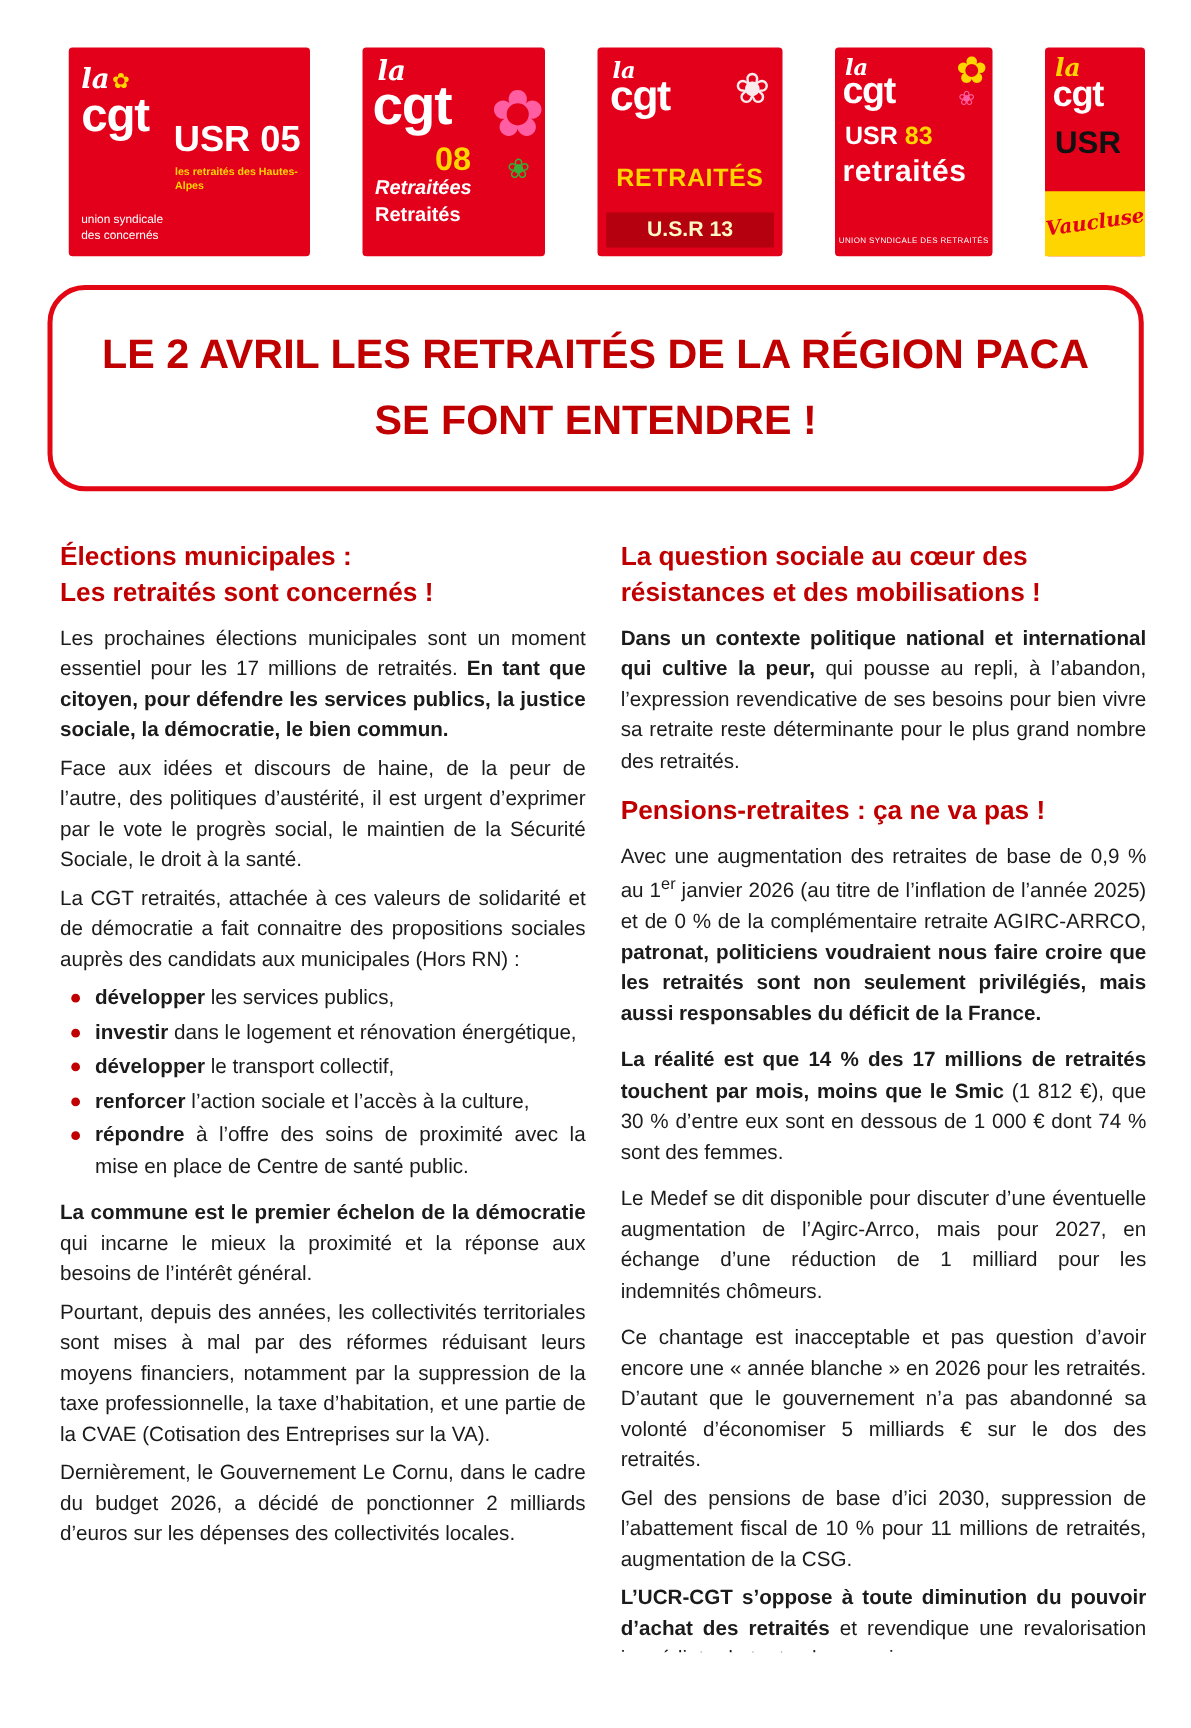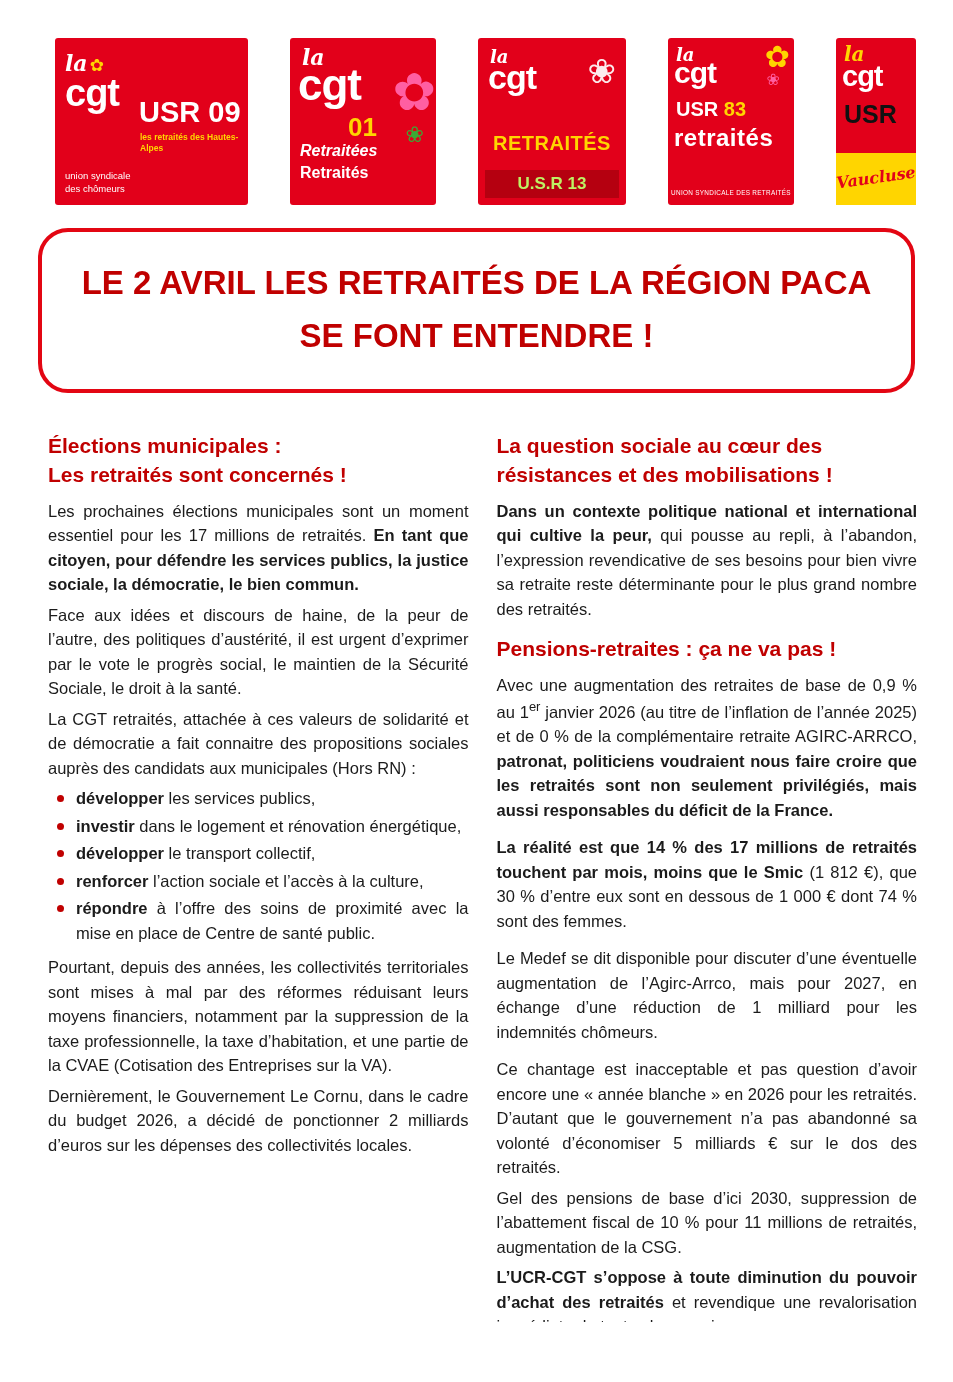--- a/index.html
+++ b/index.html
@@ -38,21 +38,21 @@
   .b2-l1 { position:absolute; top:104px; left:10px; font-size:16px; font-weight:bold;font-style:italic; }
   .b2-l2 { position:absolute; top:126px; left:10px; font-size:16px; font-weight:bold; }
   .b2-flower { position:absolute; top:28px; right:0px; font-size:52px; color:#ff5fa2; }
   .b2-flower2 { position:absolute; top:86px; right:12px; font-size:22px; color:#3aaa35; }
 
   
   .b3-la { position:absolute; top:8px; left:12px; font-size:18px; }
   .b3-cgt { position:absolute; top:20px; left:10px; font-size:34px; font-weight:bold; letter-spacing:-1px; }
   .b3-flower { position:absolute; top:16px; right:10px; font-size:34px; color:#ffffff; opacity:0.92; }
   .b3-ret { position:absolute; top:94px; left:0; width:100%; text-align:center; color:#ffd500; font-weight:bold; font-size:20px; letter-spacing:0.5px; }
-  .b3-band { position:absolute; bottom:7px; left:7px; right:7px; background:#b50010; color:#bef264; font-weight:bold; font-size:17px; text-align:center; padding:4px 0; }
+  .b3-band { position:absolute; bottom:7px; left:7px; right:7px; background:#b50010; color:#fef9c3; font-weight:bold; font-size:17px; text-align:center; padding:4px 0; }
 
   
   .b4-la { position:absolute; top:6px; left:8px; font-size:18px; }
   .b4-cgt { position:absolute; top:18px; left:6px; font-size:30px; font-weight:bold; letter-spacing:-1px; }
   .b4-flower { position:absolute; top:4px; right:4px; font-size:30px; color:#ffd500; }
   .b4-flower2 { position:absolute; top:34px; right:14px; font-size:16px; color:#ff5fa2; }
   .b4-usr { position:absolute; top:60px; left:8px; font-size:20px; font-weight:bold; }
   .b4-num { color:#ffd500; font-size:20px; }
   .b4-ret { position:absolute; top:86px; left:6px; font-size:24px; font-weight:bold; letter-spacing:0.5px; }
   .b4-footer { position:absolute; bottom:9px; left:0; width:100%; text-align:center; font-size:6.4px; letter-spacing:0.3px; text-transform:uppercase; }
@@ -95,34 +95,34 @@
 
 <div class="page">
 
   <div class="logos-row">
 
     <div class="badge badge1">
       <div class="b1-mark">
         <span class="la-script b1-la">la</span><span class="flower b1-flower">✿</span>
         <div class="b1-cgt">cgt</div>
       </div>
-      <div class="b1-usr">USR 09</div>
+      <div class="b1-usr">USR 05</div>
       <div class="b1-sub">les retraités des Hautes-Alpes</div>
       <div class="b1-footer">
         <div>union syndicale</div>
-        <div>des chômeurs</div>
+        <div>des concernés</div>
       </div>
     </div>
 
     <div class="badge badge2">
       <span class="la-script b2-la">la</span>
       <div class="b2-cgt">cgt</div>
       <span class="flower b2-flower">✿</span>
       <span class="flower b2-flower2">❀</span>
-      <div class="b2-num">01</div>
+      <div class="b2-num">08</div>
       <div class="b2-l1">Retraitées</div>
       <div class="b2-l2">Retraités</div>
     </div>
 
     <div class="badge badge3">
       <span class="la-script b3-la">la</span>
       <div class="b3-cgt">cgt</div>
       <span class="flower b3-flower">❀</span>
       <div class="b3-ret">RETRAITÉS</div>
       <div class="b3-band">U.S.R 13</div>
@@ -167,20 +167,21 @@
       <p class="para"><span>Les prochaines élections municipales sont un moment essentiel pour les 17 millions de retraités. </span><span class="b">En tant que citoyen, pour défendre les services publics, la justice sociale, la démocratie, le bien commun.</span></p>
       <p class="para"><span>Face aux idées et discours de haine, de la peur de l’autre, des politiques d’austérité, il est urgent d’exprimer par le vote le progrès social, le maintien de la Sécurité Sociale, le droit à la santé.</span></p>
       <p class="para"><span>La CGT retraités, attachée à ces valeurs de solidarité et de démocratie a fait connaitre des propositions sociales auprès des candidats aux municipales (Hors RN) :</span></p>
       <ul class="bullets">
         <li><span class="b">développer</span><span> les services publics,</span></li>
         <li><span class="b">investir</span><span> dans le logement et rénovation énergétique,</span></li>
         <li><span class="b">développer</span><span> le transport collectif,</span></li>
         <li><span class="b">renforcer</span><span> l’action sociale et l’accès à la culture,</span></li>
         <li><span class="b">répondre</span><span> à l’offre des soins de proximité avec la mise en place de Centre de santé public.</span></li>
       </ul>
+      <p class="para gap-top"><span class="b">La commune est le premier échelon de la démocratie</span><span> qui incarne le mieux la proximité et la réponse aux besoins de l’intérêt général.</span></p>
       <p class="para"><span>Pourtant, depuis des années, les collectivités territoriales sont mises à mal par des réformes réduisant leurs moyens financiers, notamment par la suppression de la taxe professionnelle, la taxe d’habitation, et une partie de la CVAE (Cotisation des Entreprises sur la VA).</span></p>
       <p class="para"><span>Dernièrement, le Gouvernement Le Cornu, dans le cadre du budget 2026, a décidé de ponctionner 2 milliards d’euros sur les dépenses des collectivités locales.</span></p>
     </div>
 
     <div class="col">
       <div class="heading">
         <span class="hline">La question sociale au cœur des</span>
         <span class="hline">résistances et des mobilisations !</span>
       </div>
       <p class="para"><span class="b">Dans un contexte politique national et international qui cultive la peur,</span><span> qui pousse au repli, à l’abandon, l’expression revendicative de ses besoins pour bien vivre sa retraite reste déterminante pour le plus grand nombre des retraités.</span></p>

